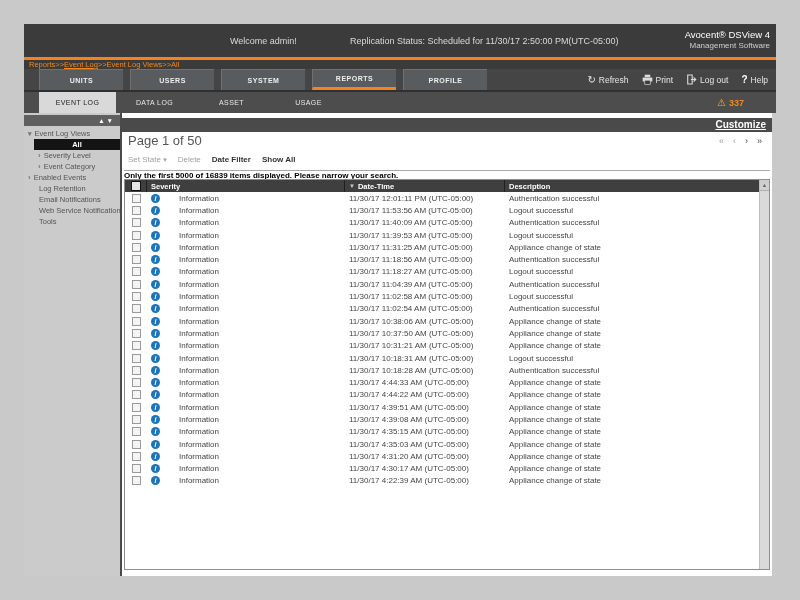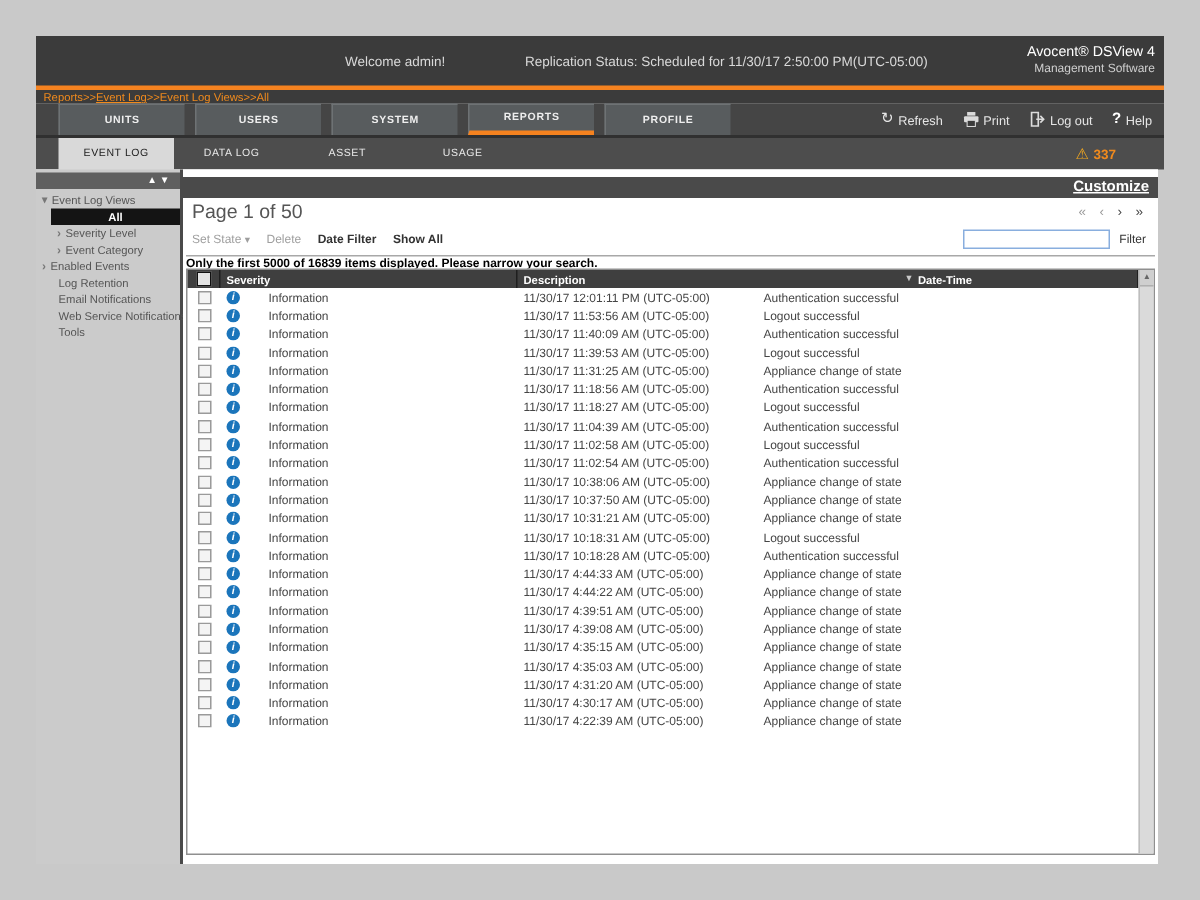--- a/index.html
+++ b/index.html
@@ -223,39 +223,35 @@
         </div>
       </div>
 
       <div class="toolbar">
         <div class="tb-left">
           <span class="tb-item disabled"><span>Set State</span> <span class="dd">▾</span></span>
           <span class="tb-item disabled">Delete</span>
           <span class="tb-item">Date Filter</span>
           <span class="tb-item">Show All</span>
         </div>
-        <div class="tb-right">
-          <input class="filter-input" type="text" value="" style="">
-          <span class="filter-label">Filter</span>
-        </div>
       </div>
 
       <div class="notice">Only the first 5000 of 16839 items displayed. Please narrow your search.</div>
 
       <div class="tablewrap">
         <div class="thead">
           <div class="th th-check">
             <span class="hcb"></span>
           </div>
           <div class="th th-sev">Severity</div>
-          <div class="th th-desc">Description</div>
           <div class="th th-dt">
             <span class="sort">▼</span>
             <span>Date-Time</span>
           </div>
+          <div class="th th-desc">Description</div>
         </div>
         <div class="tbody">
             <div class="trow">
               <div class="cell cell-check">
                 <span class="cb"></span>
               </div>
               <div class="cell cell-sev">
                 <span class="info">i</span>
                 <span>Information</span>
               </div>

